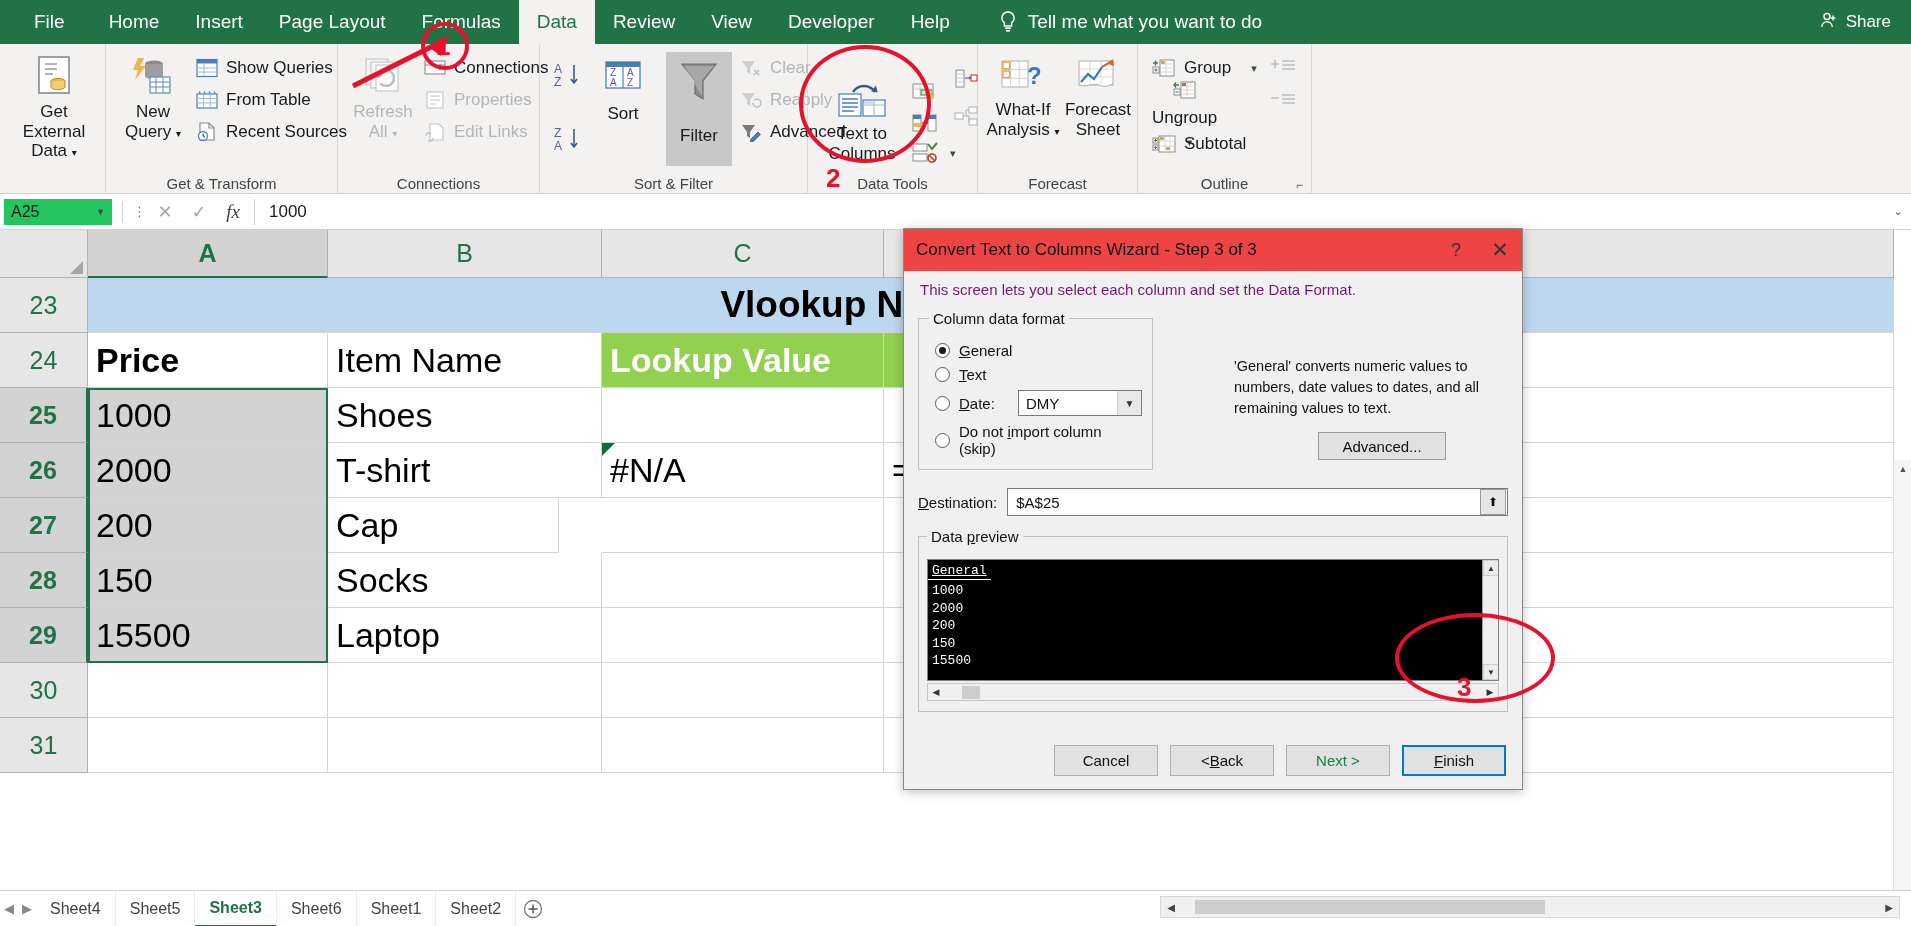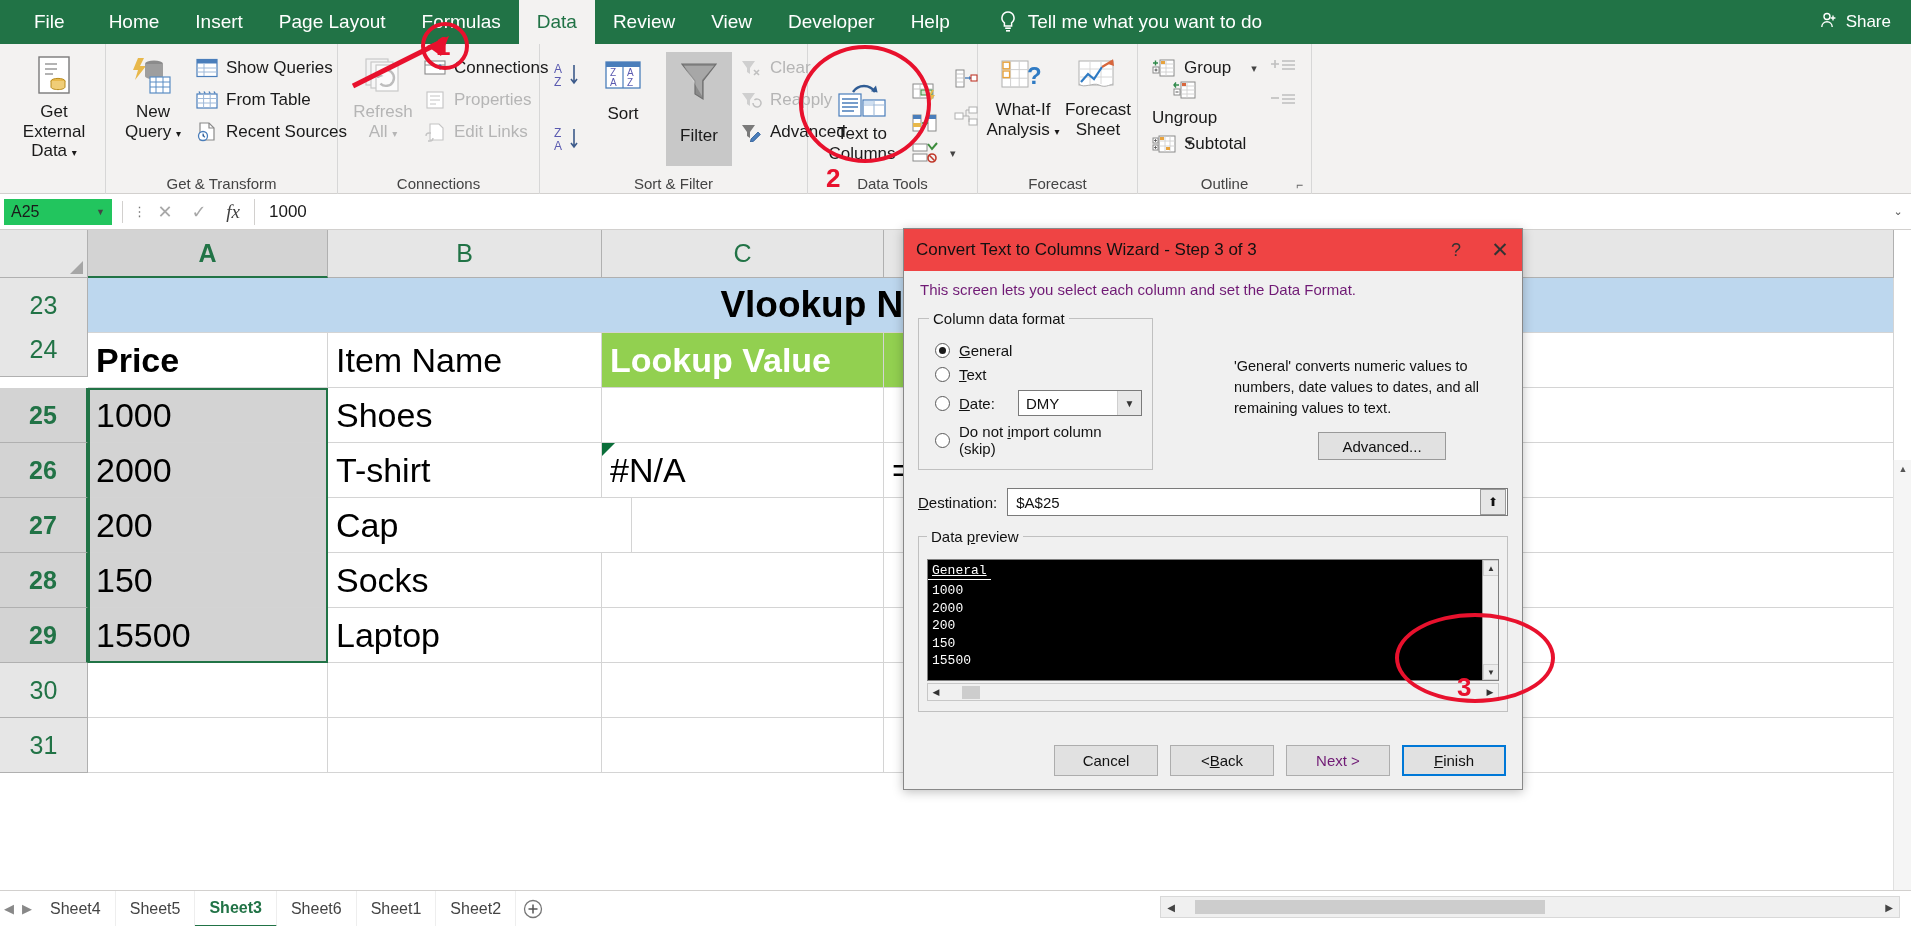--- a/index.html
+++ b/index.html
@@ -237,21 +237,21 @@
   }
   .dlg-footer{
     position:absolute; left:0; bottom:0; width:100%; height:58px;
     display:flex; align-items:center; justify-content:flex-end; gap:12px;
     padding-right:16px;
   }
   .dbtn{
     width:104px; height:31px; border:1px solid #adadad; background:#e1e1e1;
     display:flex; align-items:center; justify-content:center; font-size:15px; color:#111;
   }
-  .dbtn.dim{ color:#701a75;text-align:center; }
+  .dbtn.dim{ color:#15803d;text-align:center; }
   .dbtn.focus{ border:2px solid #0078d7; background:#e1e1e1; }
 
   
   .redcircle{
     position:absolute; border:4px solid #e8112d; border-radius:50%;
     z-index:30; pointer-events:none;
   }
   .rednum{
     position:absolute; color:#e8112d; font-size:26px; font-weight:bold; z-index:31;
     font-family:"Liberation Sans", sans-serif;
@@ -718,21 +718,21 @@
 
   <div class="corner"></div>
 
   <div class="colhdr sel" style="left:88px; width:240px;">A</div>
   <div class="colhdr" style="left:328px; width:274px;">B</div>
   <div class="colhdr" style="left:602px; width:282px;">C</div>
   <div class="colhdr" style="left:884px; width:500px;">D</div>
   <div class="colhdr" style="left:1384px; width:510px;"></div>
 
   <div class="rowhdr" style="top:48px;">23</div>
-  <div class="rowhdr" style="top:92px;">24</div>
+  <div class="rowhdr" style="top:103px;">24</div>
   <div class="rowhdr sel" style="top:158px;">25</div>
   <div class="rowhdr sel" style="top:213px;">26</div>
   <div class="rowhdr sel" style="top:268px;">27</div>
   <div class="rowhdr sel" style="top:323px;">28</div>
   <div class="rowhdr sel" style="top:378px;">29</div>
   <div class="rowhdr" style="top:433px;">30</div>
   <div class="rowhdr" style="top:488px;">31</div>
 
   <div class="cell titlebg" style="left:88px; top:48px; width:1060px;">Vlookup Not Working In</div>
   <div class="cell titlebg" style="left:1148px; top:48px; width:746px; background:#bdd7ee;"></div>
@@ -752,21 +752,21 @@
   <div class="cell" style="left:602px; top:213px; width:282px; position:absolute;">
     <span class="errmark" style="left:0; top:0;"></span>
     <span>#N/A</span>
   </div>
   <div class="cell" style="left:328px; top:213px; width:274px;">T-shirt</div>
   <div class="cell" style="left:884px; top:213px; width:1010px;">
     <span style="font-size:34px;">=</span>
   </div>
 
   <div class="cell selbg" style="left:88px; top:268px; width:240px;">200</div>
-  <div class="cell" style="left:328px; top:268px; width:304px;">Cap</div>
+  <div class="cell" style="left:328px; top:268px; width:231px;">Cap</div>
   <div class="cell" style="left:602px; top:268px; width:282px;"></div>
   <div class="cell" style="left:884px; top:268px; width:1010px;"></div>
 
   <div class="cell selbg" style="left:88px; top:323px; width:240px;">150</div>
   <div class="cell" style="left:328px; top:323px; width:274px;">Socks</div>
   <div class="cell" style="left:602px; top:323px; width:282px;"></div>
   <div class="cell" style="left:884px; top:323px; width:1010px;"></div>
 
   <div class="cell selbg" style="left:88px; top:378px; width:240px;">15500</div>
   <div class="cell" style="left:328px; top:378px; width:274px;">Laptop</div>

